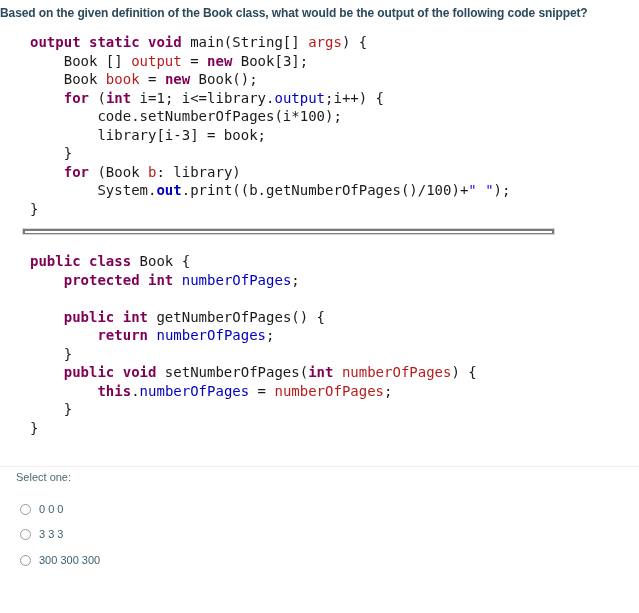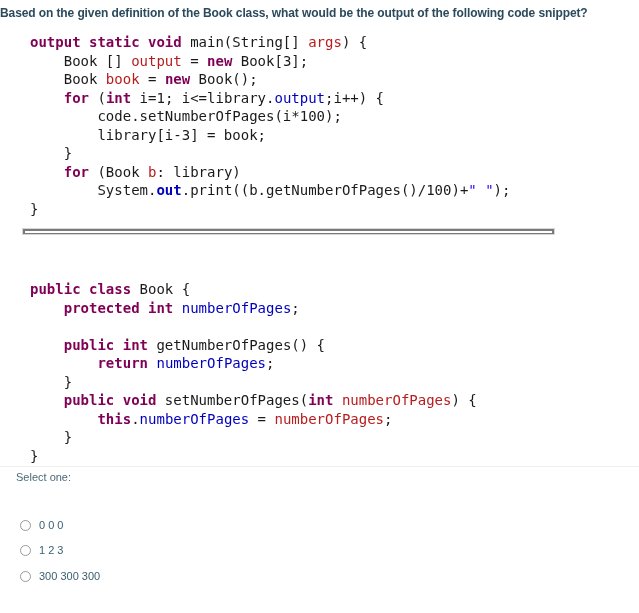--- a/index.html
+++ b/index.html
@@ -13,29 +13,29 @@
       font-family: "DejaVu Sans Mono", "Liberation Mono", monospace;
       font-size: 14px; line-height: 18.5px; color: #1a1a1a; white-space: pre;
       margin: 0;
     }
     .code .kw { color: #7f0055; font-weight: bold; }
     .code .fld { color: #0000c0; }
     .code .var { color: #b91c1c; }
     .code .str { color: #2a00ff; }
     .code .st { color: #0000c0; font-weight: bold; }
     .code1 { left: 30px; top: 33px; }
-    .code2 { left: 30px; top: 280px; }
+    .code2 { left: 30px; top: 252px; }
     .divider {
       position: absolute; left: 22px; top: 228px; width: 533px; height: 7px;
       background: #7a7a7a; border: 1px solid #d6d6d6; box-sizing: border-box;
     }
     .divider .inner { position: absolute; left: 2px; right: 2px; top: 2px; height: 2px; background: #ffffff; }
     .sep { position: absolute; left: 0; right: 0; top: 466px; height: 1px; background: #eeeeee; }
     .answers { position: absolute; left: 16px; top: 471px; }
-    .select-label { font-size: 11px; color: #4b6a78; margin-bottom: 22px; }
+    .select-label { font-size: 11px; color: #4b6a78; margin-bottom: 6px; }
     .option { display: flex; align-items: flex-end; height: 25.5px; font-size: 11px; color: #3b5f70; }
     .radio {
       width: 9px; height: 9px; border: 1px solid #9a9a9a; border-radius: 50%;
       margin-left: 4px; margin-right: 8px; background: #fff;
     }
   </style>
 </head>
 <body>
 
 <div class="question">Based on the given definition of the Book class, what would be the output of the following code snippet?</div>
@@ -69,19 +69,19 @@
 <div class="sep"></div>
 
 <div class="answers">
   <div class="select-label">Select one:</div>
   <div class="option">
     <span class="radio"></span>
     <span>0 0 0</span>
   </div>
   <div class="option">
     <span class="radio"></span>
-    <span>1 2 3</span>
+    <span>3 3 3</span>
   </div>
   <div class="option">
     <span class="radio"></span>
     <span>300 300  300</span>
   </div>
 </div>
 
 </body></html>

